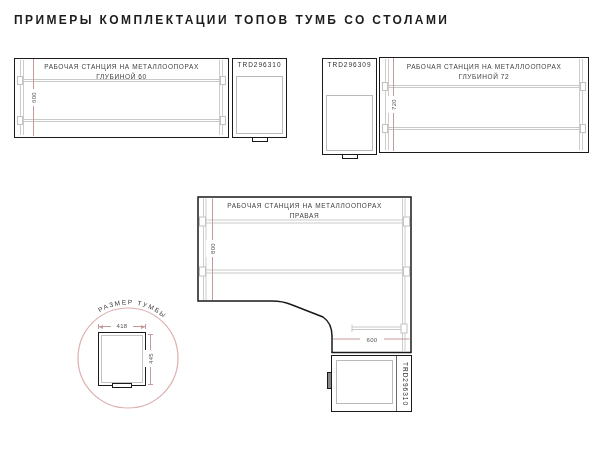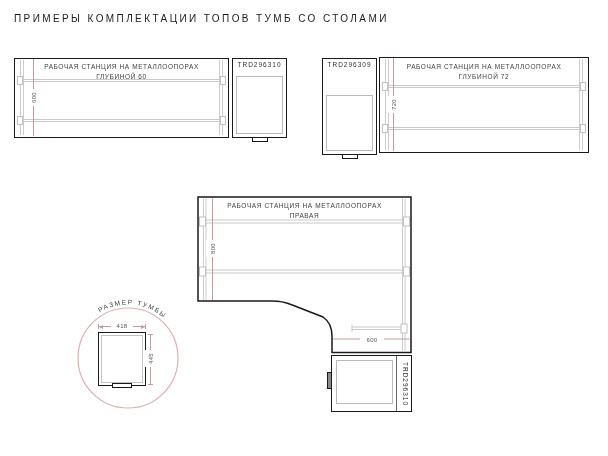--- a/index.html
+++ b/index.html
@@ -2,21 +2,21 @@
 <html><head>
 <meta charset="utf-8">
 <style>
   html,body { margin:0; padding:0; background:#ffffff; }
   .canvas {
     position:relative; width:608px; height:456px; overflow:hidden;
     background:#ffffff; font-family:"Liberation Sans", sans-serif;
   }
   .page-title {
     position:absolute; left:14px; top:13px;
-    font-size:10px; font-weight:normal; letter-spacing:2.4px; color:#1c1c1c;
+    font-size:12px; font-weight:bold; letter-spacing:2.4px; color:#1c1c1c;
     white-space:nowrap;
   }
   
   .rect  { position:absolute; box-sizing:border-box; border:1.5px solid #1a1a1a; background:#fff; }
   .titleblock { position:absolute; left:0; right:0; text-align:center; color:#3d3d3d;
     font-size:6.5px; letter-spacing:0.6px; line-height:1.55; }
   .code { position:absolute; left:0; right:0; top:2px; text-align:center;
     font-size:6.5px; letter-spacing:1px; color:#2e2e2e; white-space:nowrap; }
   .inner { position:absolute; box-sizing:border-box; border:1px solid #b9b9b9; }
   .rail  { position:absolute; width:1px; background:#cccccc; }

